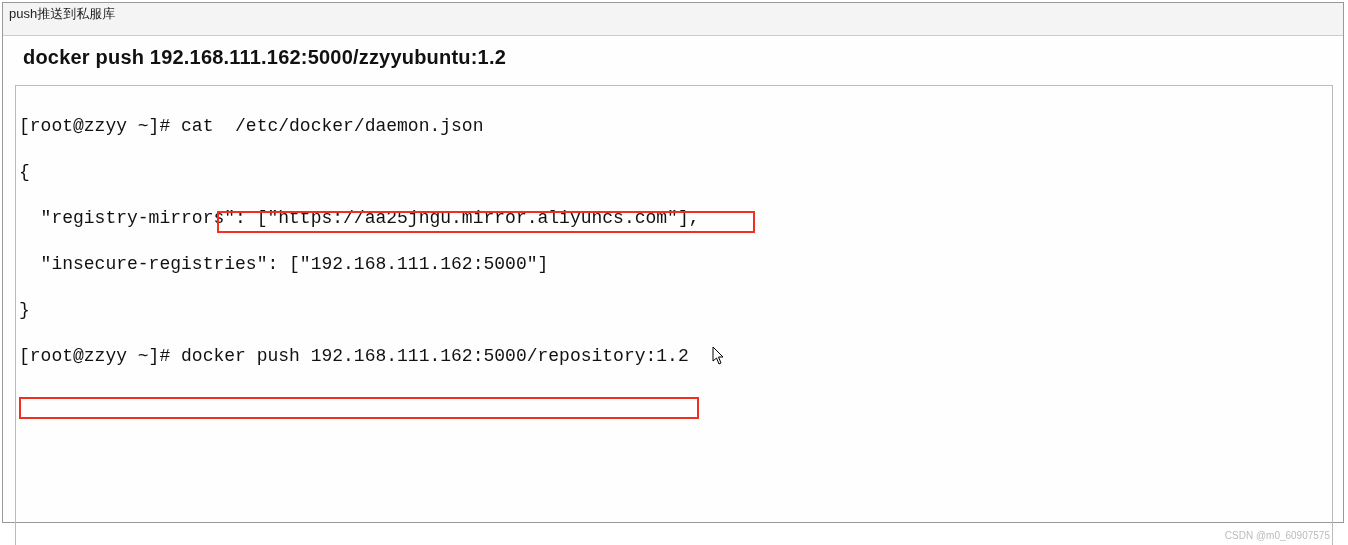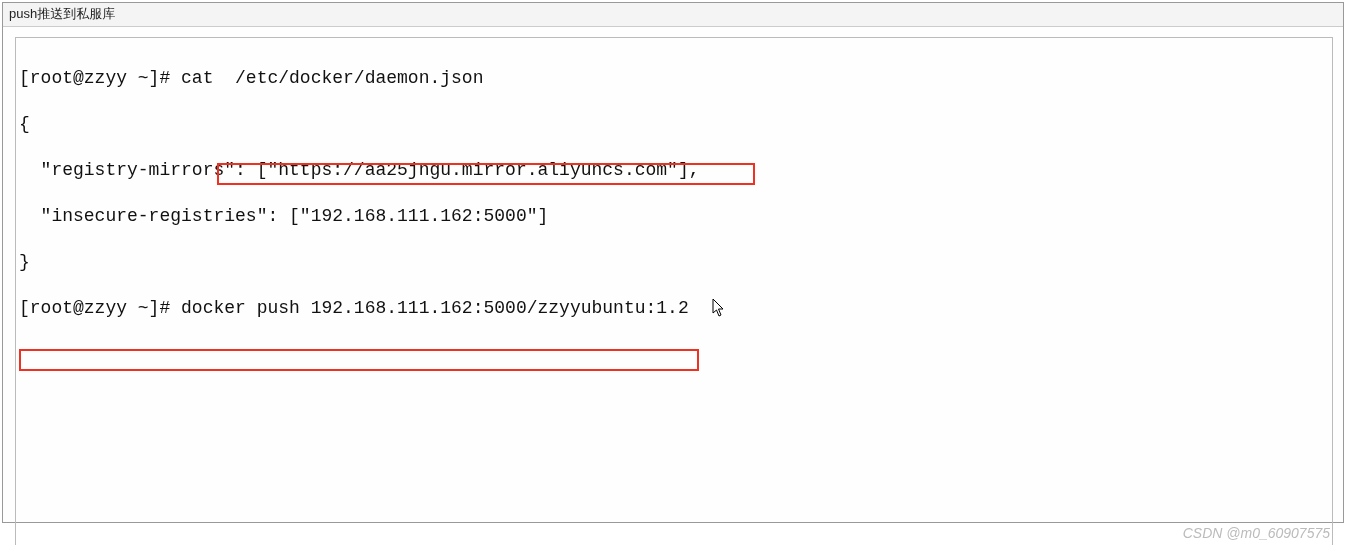--- a/index.html
+++ b/index.html
@@ -10,21 +10,21 @@
     height: 545px;
     position: relative;
   }
   .panel-border {
     border: 1px solid #999;
     position: absolute;
     left: 2px; top: 2px; right: 4px; bottom: 22px;
     background: #fefefe;
   }
   .panel-header {
-    padding: 2px 6px 3px 6px;
+    padding: 2px 6px 12px 6px;
     font-size: 13px;
     color: #222;
     border-bottom: 1px solid #ccc;
     background: #f4f4f4;
   }
   .content {
     padding: 10px 8px 4px 10px;
   }
   .title-bold {
     font-family: Arial, sans-serif;
@@ -62,40 +62,40 @@
   .cursor-arrow {
     position: absolute;
     left: 619px; top: 240px;
     font-size: 16px;
     color: #000;
     pointer-events: none;
   }
   .watermark {
     position: absolute;
     right: 18px; bottom: 4px;
-    font-size: 14px;
+    font-size: 10px;
     color: #bbb;
     font-family: Arial, sans-serif;
-    font-style: italic;
   }
 </style>
 </head>
 <body>
 
 <div class="panel-border">
   <div class="panel-header">push推送到私服库</div>
   <div class="content">
+    <div class="title-bold">docker push 192.168.111.162:5000/zzyyubuntu:1.2</div>
 
     <div class="term-box">
 <span class="row">[root@zzyy ~]# cat  /etc/docker/daemon.json</span>
 <span class="row">{</span>
 <span class="row">  "registry-mirrors": ["https://aa25jngu.mirror.aliyuncs.com"],</span>
 <span class="row">  "insecure-registries": ["192.168.111.162:5000"]</span>
 <span class="row">}</span>
-<span class="row">[root@zzyy ~]# docker push 192.168.111.162:5000/zzyyubuntu:1.2</span>
+<span class="row">[root@zzyy ~]# docker push 192.168.111.162:5000/repository:1.2</span>
 
 
 
 
 
 
       <div class="highlight-box1"></div>
       <div class="highlight-box2"></div>
       <div class="cursor-arrow">
         <svg width="16" height="20" viewBox="0 0 16 20">

